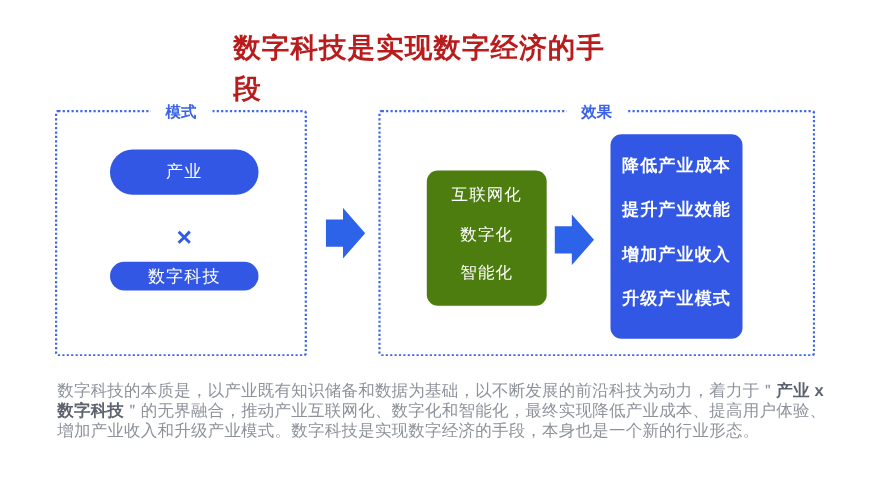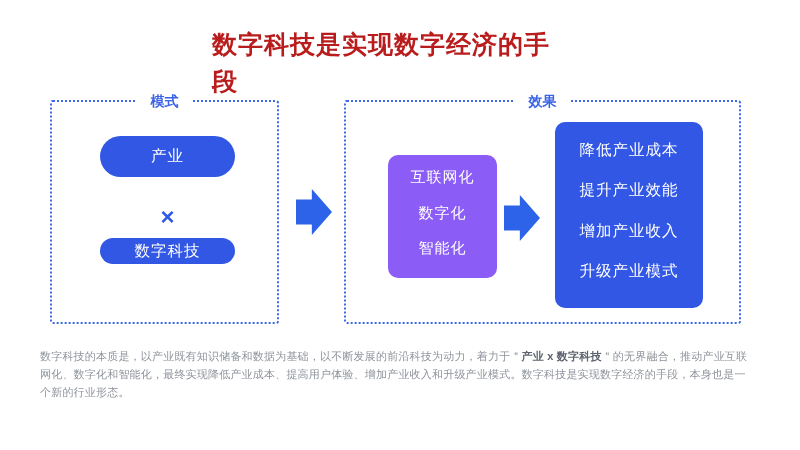--- a/index.html
+++ b/index.html
@@ -91,56 +91,57 @@
   .arrow-1 { left: 296px; top: 189px; }
   .arrow-2 { left: 504px; top: 195px; }
 
   .mid-card {
     position: absolute;
     left: 388px;
     top: 155px;
     width: 109px;
     height: 123px;
     border-radius: 10px;
-    background: #8b5cf6;
+    background: #4d7c0f;
     color: #ffffff;
     font-size: 15px;
     letter-spacing: 1px;
     display: flex;
     flex-direction: column;
     justify-content: space-between;
     align-items: center;
     padding: 13px 0 20px 0;
     text-align: right;
   }
 
   .result-card {
     position: absolute;
     left: 555px;
     top: 122px;
-    width: 148px;
+    width: 120px;
     height: 186px;
     border-radius: 10px;
     background: #3157e4;
     color: #ffffff;
     font-size: 15.5px;
     letter-spacing: 1px;
     display: flex;
     flex-direction: column;
     justify-content: space-between;
     align-items: center;
     padding: 18px 0 26px 0;
+    font-weight: bold;
   }
 
   .paragraph {
     position: absolute;
-    left: 40px;
+    left: 52px;
     top: 347px;
     width: 712px;
-    font-size: 11px;
+    font-size: 15px;
     line-height: 18px;
     color: #8e939b;
     letter-spacing: 0.2px;
   }
   .paragraph b {
     color: #5c626d;
     font-weight: 700;
   }
 </style>
 </head>

